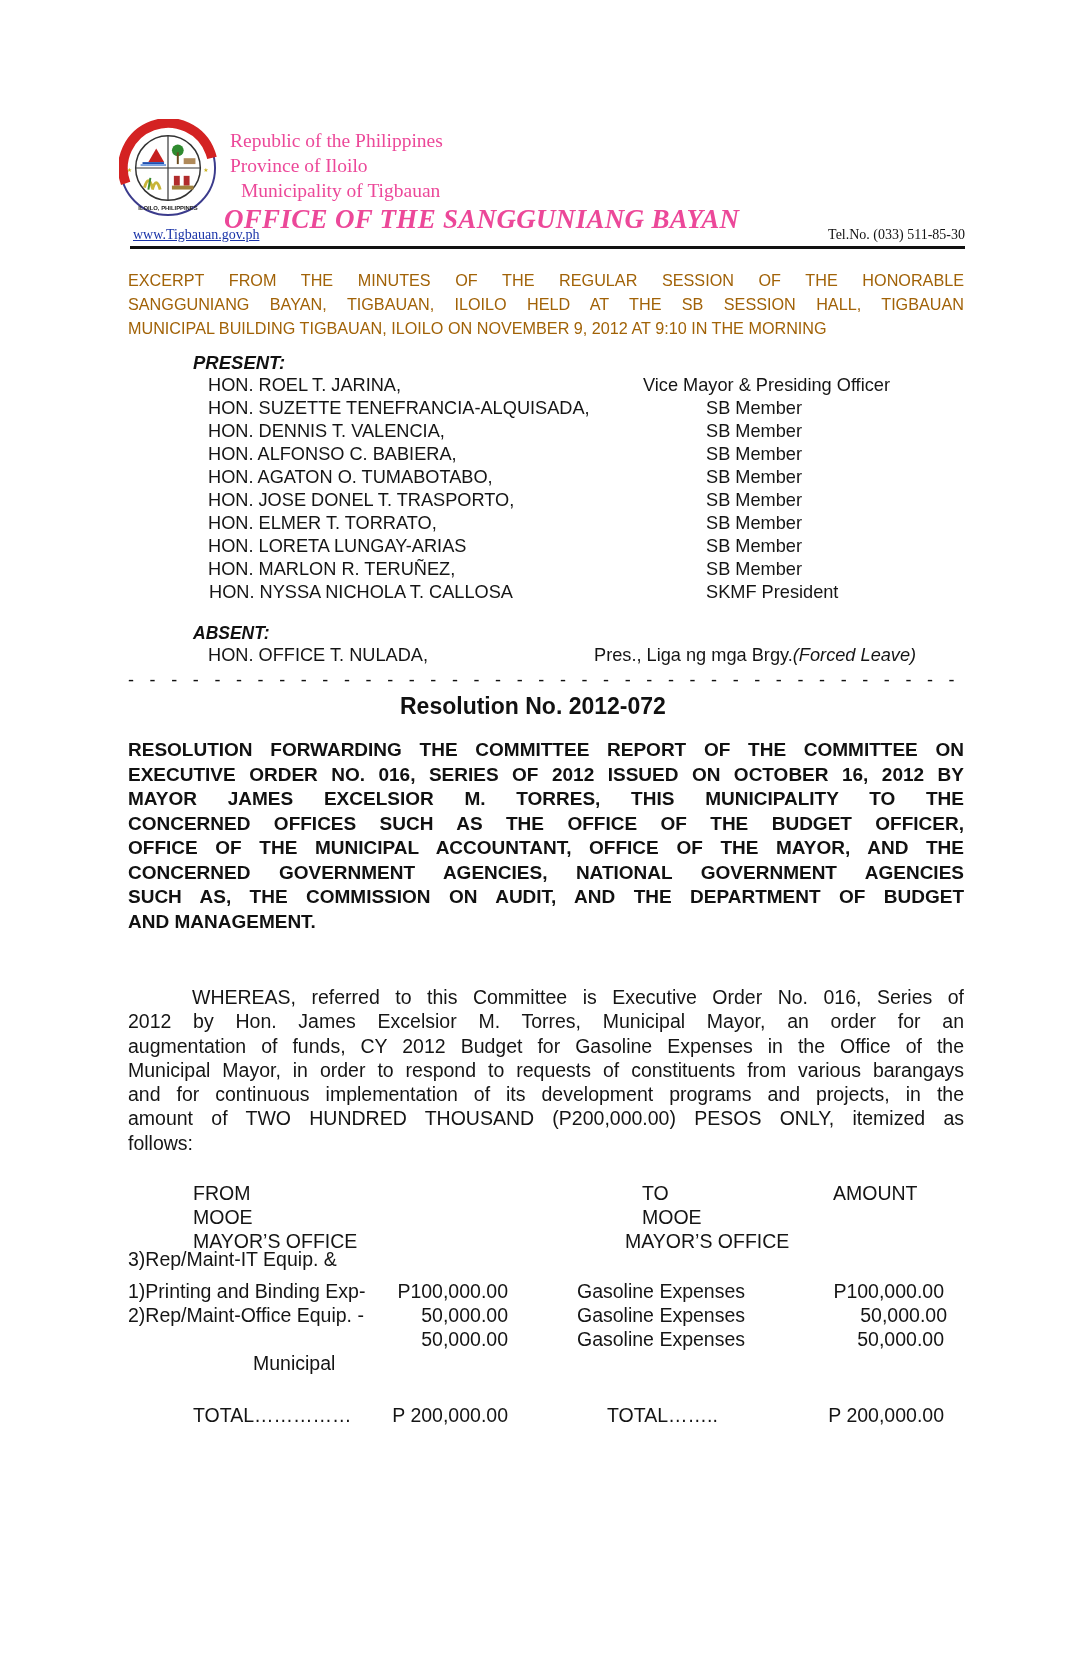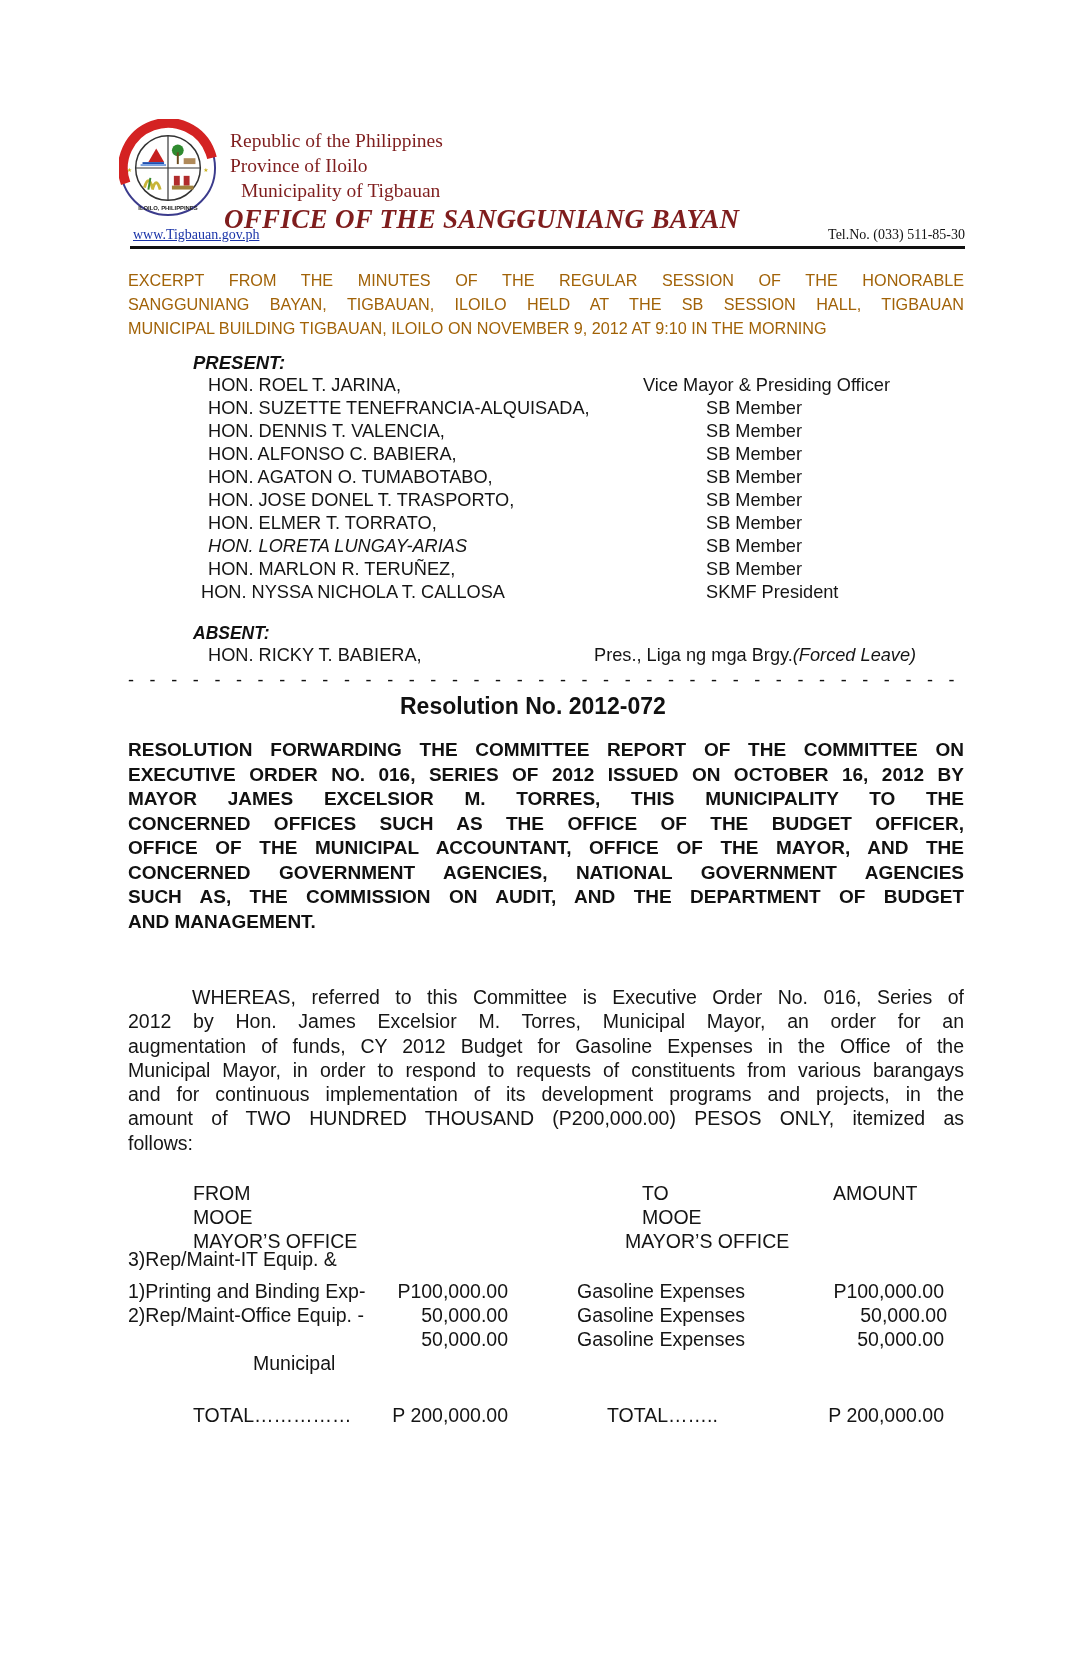--- a/index.html
+++ b/index.html
@@ -1,20 +1,20 @@
 <!DOCTYPE html>
 <html><head>
 <meta charset="utf-8">
 <style>
   html, body { margin: 0; padding: 0; background: #ffffff; }
   body { width: 1088px; height: 1664px; position: relative; overflow: hidden; color: #111; font-family: "Liberation Sans", sans-serif; }
 
   
   .logo { position: absolute; left: 119px; top: 119px; width: 98px; height: 98px; }
-  .lh { position: absolute; font-family: "Liberation Serif", serif; font-size: 19.5px; color: #7f1d1d; white-space: nowrap; }
+  .lh { position: absolute; font-family: "Liberation Serif", serif; font-size: 19.5px; color: #ec4899; white-space: nowrap; }
   .lh-office { font-weight: bold; font-style: italic; font-size: 27px; letter-spacing: 0.3px; text-align: right; }
   .site-link { position: absolute; left: 133px; top: 227px; font-family: "Liberation Serif", serif; font-size: 14px; color: #1a33a8; text-decoration: underline; }
   .tel { position: absolute; right: 123px; top: 227px; font-family: "Liberation Serif", serif; font-size: 14px; color: #111; }
   .rule { position: absolute; left: 130px; width: 835px; top: 246px; height: 3px; background: #111; }
 
   
   .excerpt { position: absolute; left: 128px; top: 268px; width: 836px; font-size: 16.2px; line-height: 24px; text-align: justify; text-align-last: justify; color: #a16207; }
   .excerpt div { text-align: justify; text-align-last: justify; }
   .excerpt div.last { text-align-last: left; }
 
@@ -96,31 +96,31 @@
 
 <div class="member-name" style="left:208px; top:467px;">HON. AGATON O. TUMABOTABO,</div>
 <div class="member-role" style="left:706px; top:467px;">SB Member</div>
 
 <div class="member-name" style="left:208px; top:490px;">HON. JOSE DONEL T. TRASPORTO,</div>
 <div class="member-role" style="left:706px; top:490px;">SB Member</div>
 
 <div class="member-name" style="left:208px; top:513px;">HON. ELMER T. TORRATO,</div>
 <div class="member-role" style="left:706px; top:513px;">SB Member</div>
 
-<div class="member-name" style="left:208px; top:536px;font-style:italic;">HON. LORETA LUNGAY-ARIAS</div>
+<div class="member-name" style="left:208px; top:536px;">HON. LORETA LUNGAY-ARIAS</div>
 <div class="member-role" style="left:706px; top:536px;">SB Member</div>
 
 <div class="member-name" style="left:208px; top:559px;">HON. MARLON R. TERUÑEZ,</div>
 <div class="member-role" style="left:706px; top:559px;">SB Member</div>
 
-<div class="member-name" style="left:201px; top:582px;">HON. NYSSA NICHOLA T. CALLOSA</div>
+<div class="member-name" style="left:209px; top:582px;">HON. NYSSA NICHOLA T. CALLOSA</div>
 <div class="member-role" style="left:706px; top:582px;">SKMF President</div>
 
 <div class="section-label" style="left:193px; top:623px; font-size:17.5px;">ABSENT:</div>
-<div class="member-name" style="left:208px; top:645px;">HON. RICKY T. BABIERA,</div>
+<div class="member-name" style="left:208px; top:645px;">HON. OFFICE T. NULADA,</div>
 <div class="member-role" style="left:594px; top:645px;">
   <span>Pres., Liga ng mga Brgy.</span><i>(Forced Leave)</i>
 </div>
 
 <div class="dashes">- - - - - - - - - - - - - - - - - - - - - - - - - - - - - - - - - - - - - - - - - - -   - - - - - - - - - - - - - - - - - - - - -</div>
 
 <div class="res-no">Resolution No. 2012-072</div>
 
 <div class="res-title">
   <div>RESOLUTION FORWARDING THE COMMITTEE REPORT OF THE COMMITTEE ON</div>

